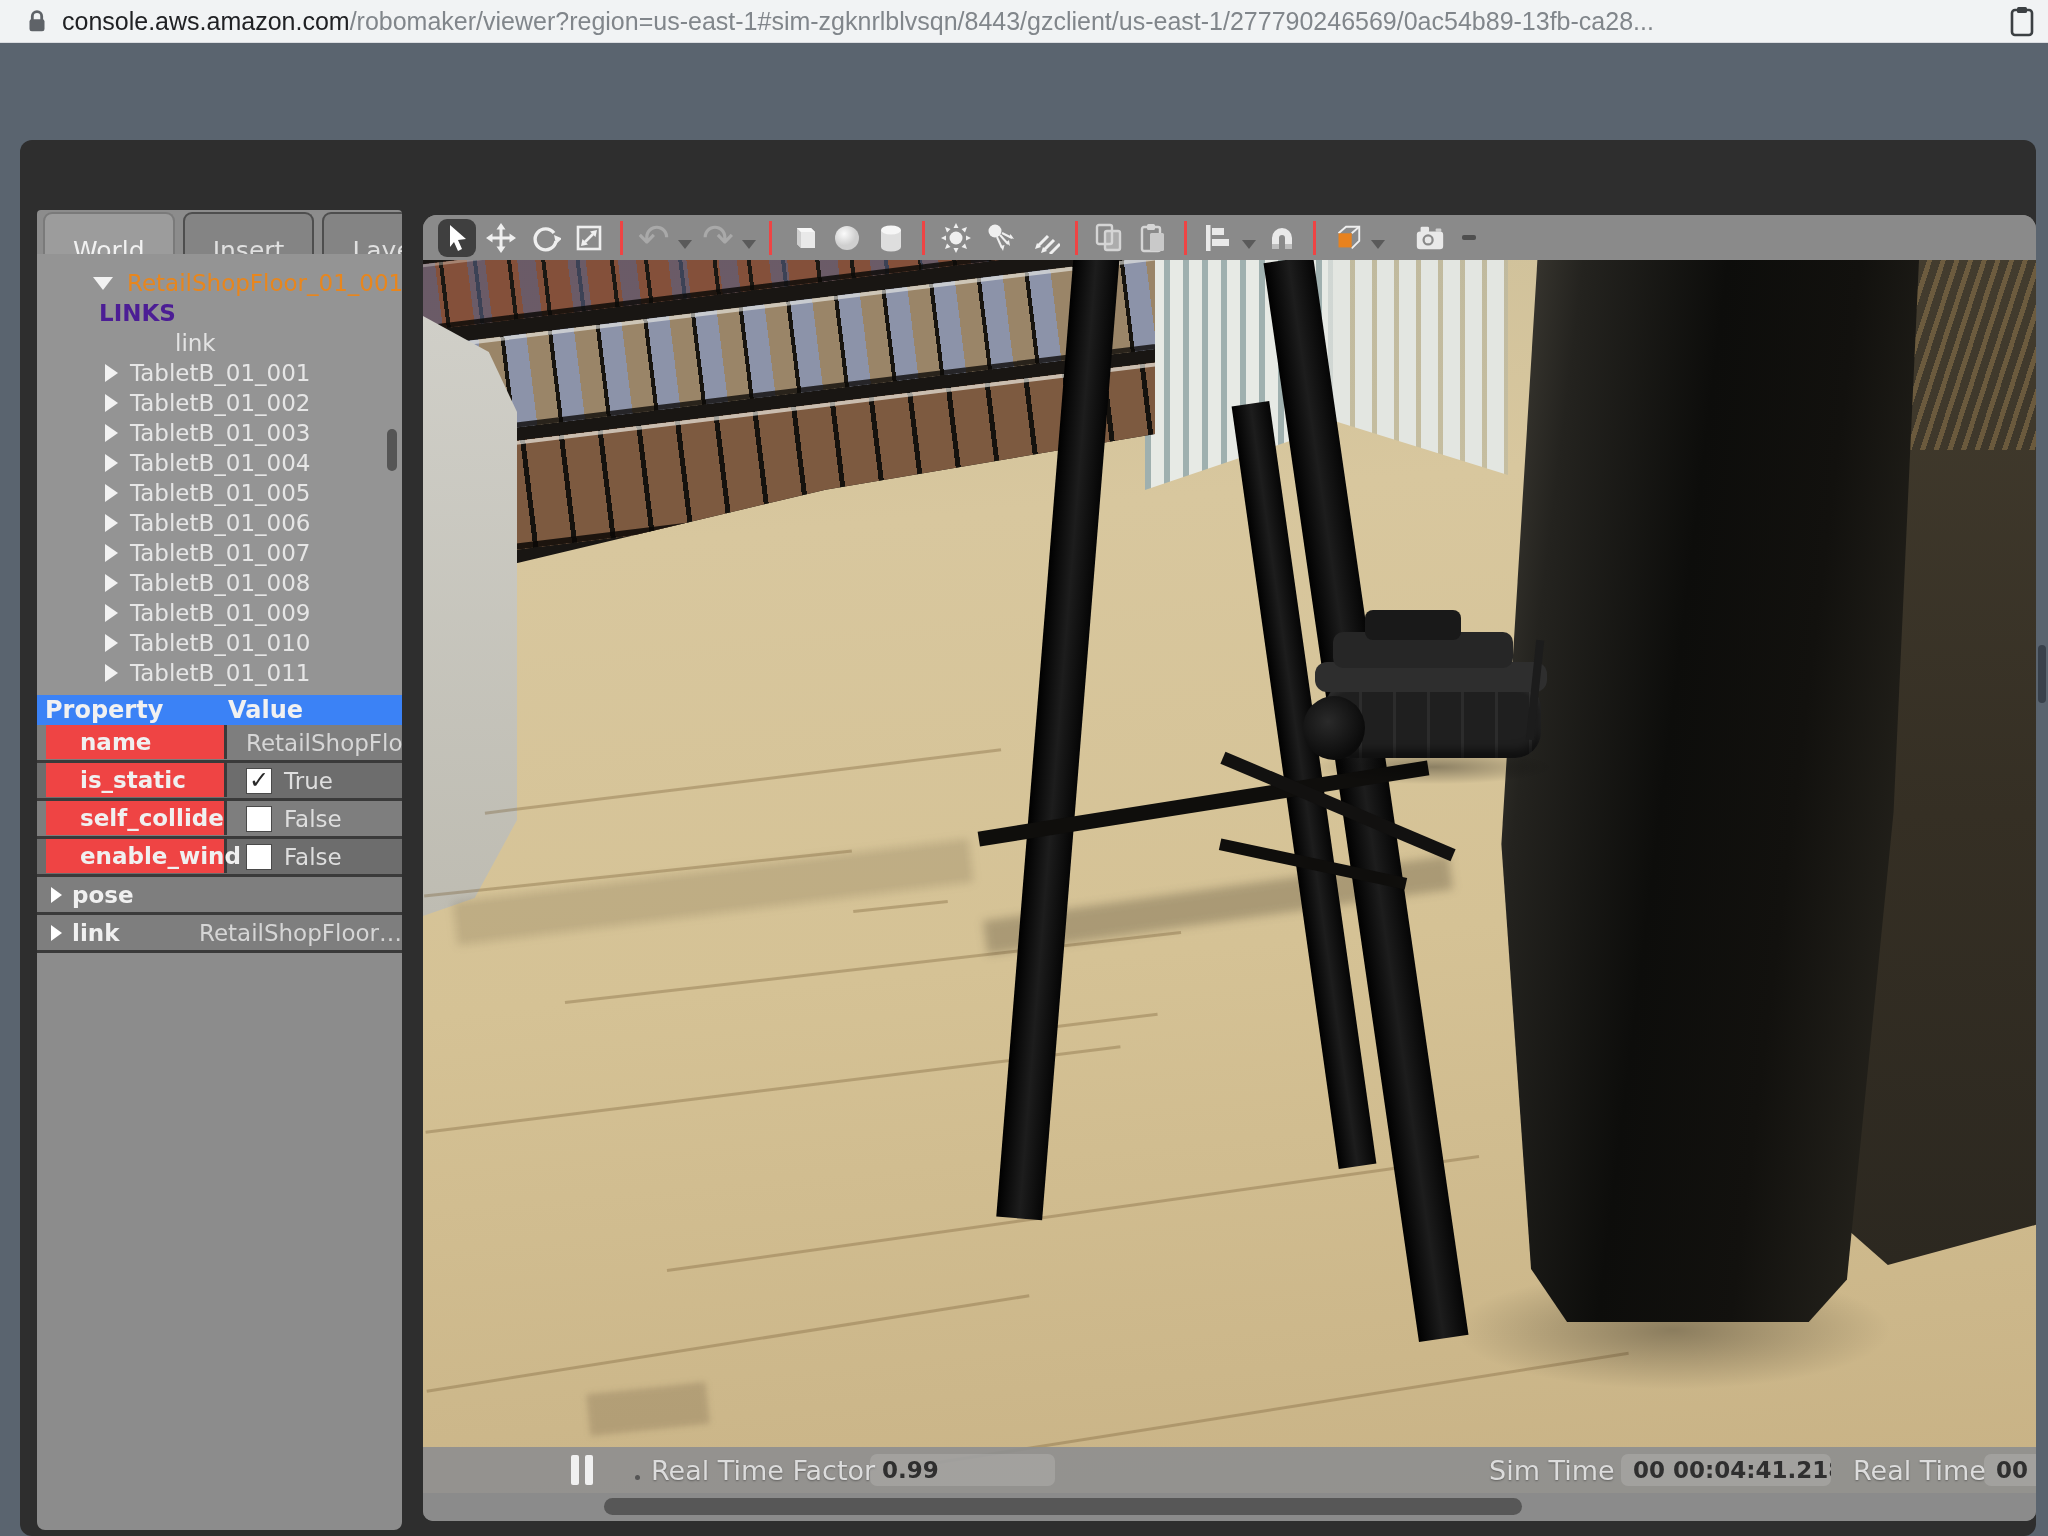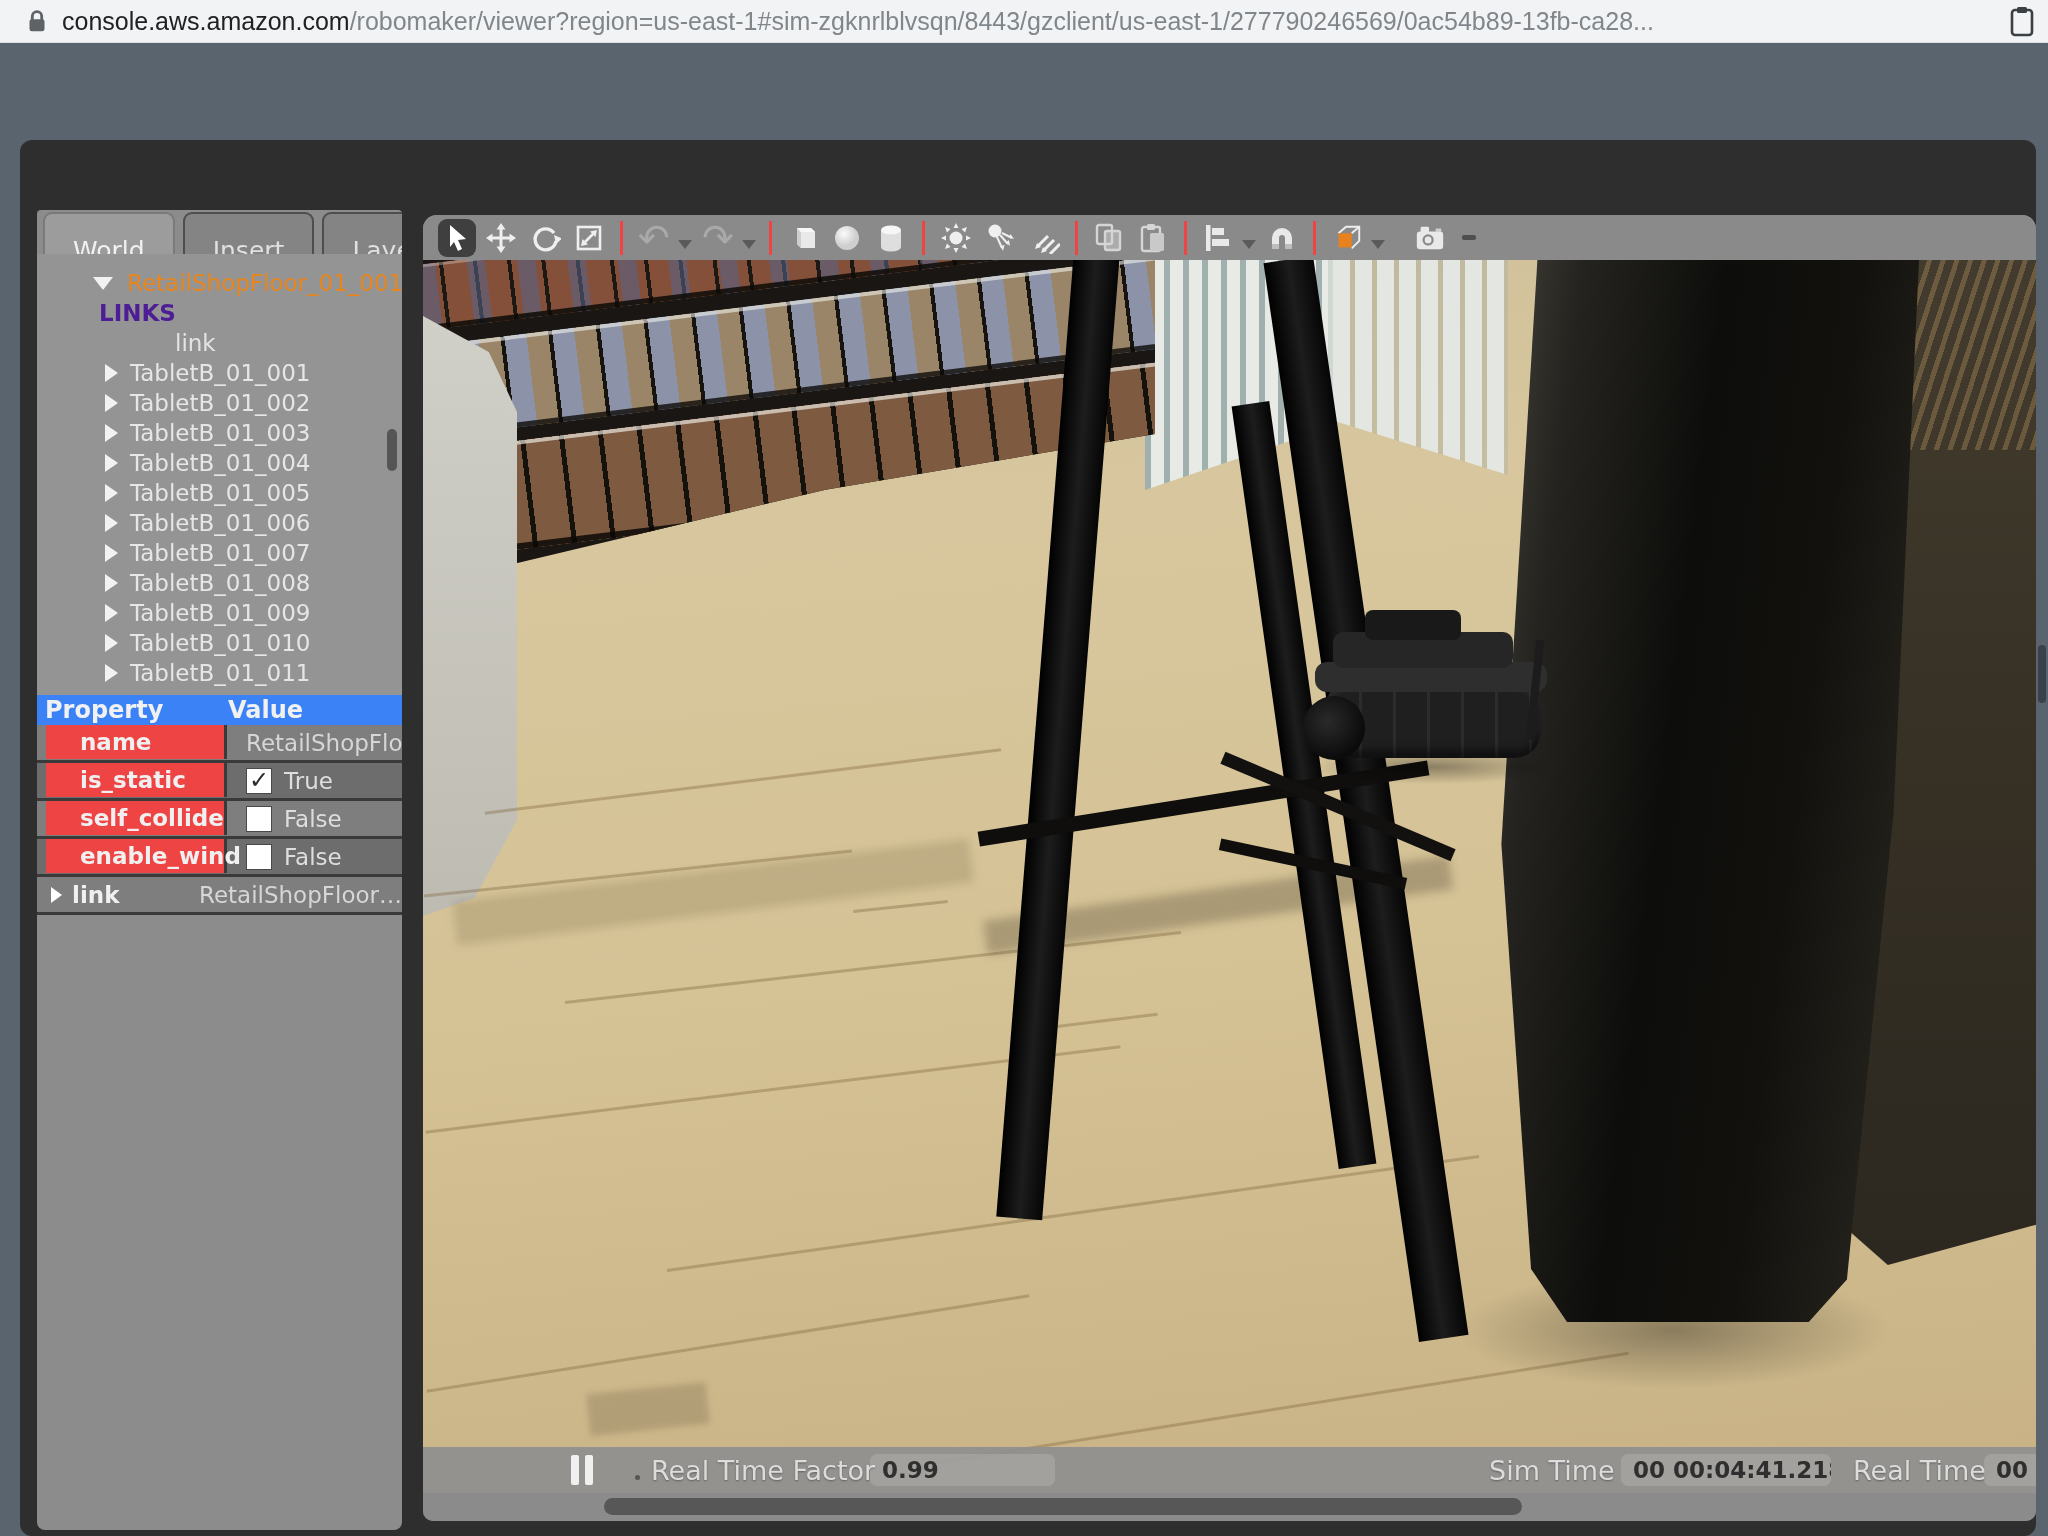--- a/index.html
+++ b/index.html
@@ -235,20 +235,27 @@
         <div class="prow dark">
           <div class="c1 sep">enable_wind</div>
           <div class="c2">
               <span class="cb"></span>
               <span>False</span>
             </div>
         </div>
         <div class="prow light">
           <div class="c1 expand">
               <span class="tri-r"></span>
+              <span>pose</span>
+            </div>
+          <div class="c2"></div>
+        </div>
+        <div class="prow light">
+          <div class="c1 expand">
+              <span class="tri-r"></span>
               <span>link</span>
             </div>
           <div class="c2">
               <span class="valtxt">RetailShopFloor…</span>
             </div>
         </div>
       </div>
     </div>
 
     <div class="viewport">

